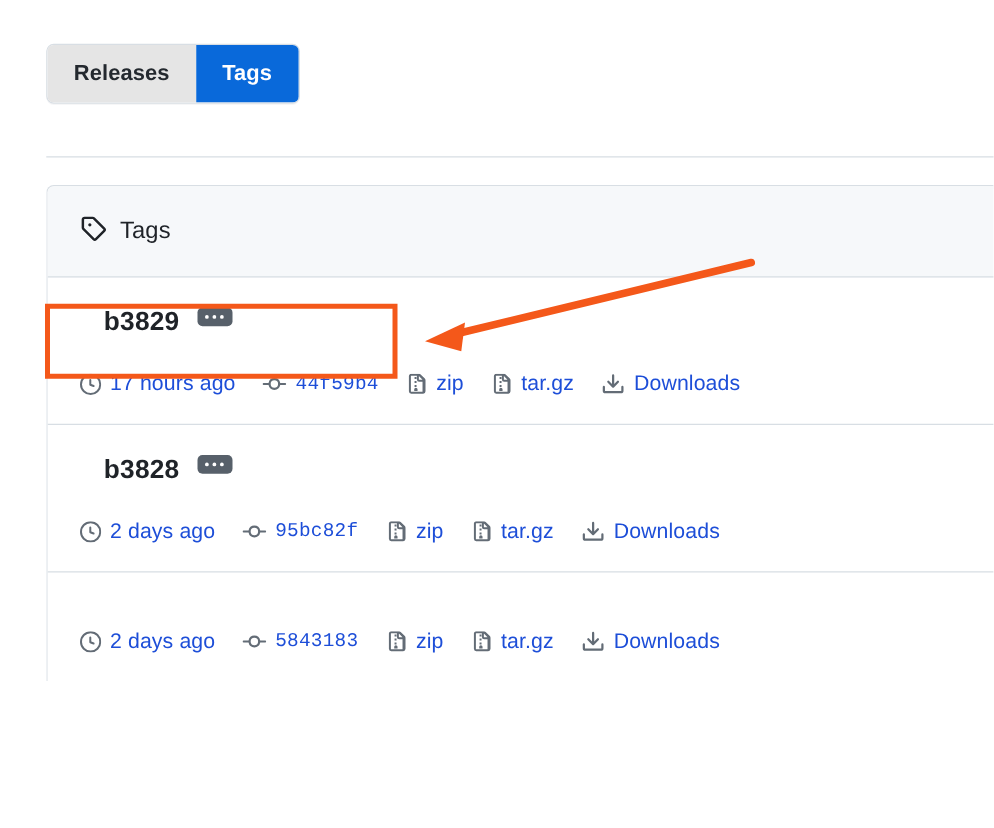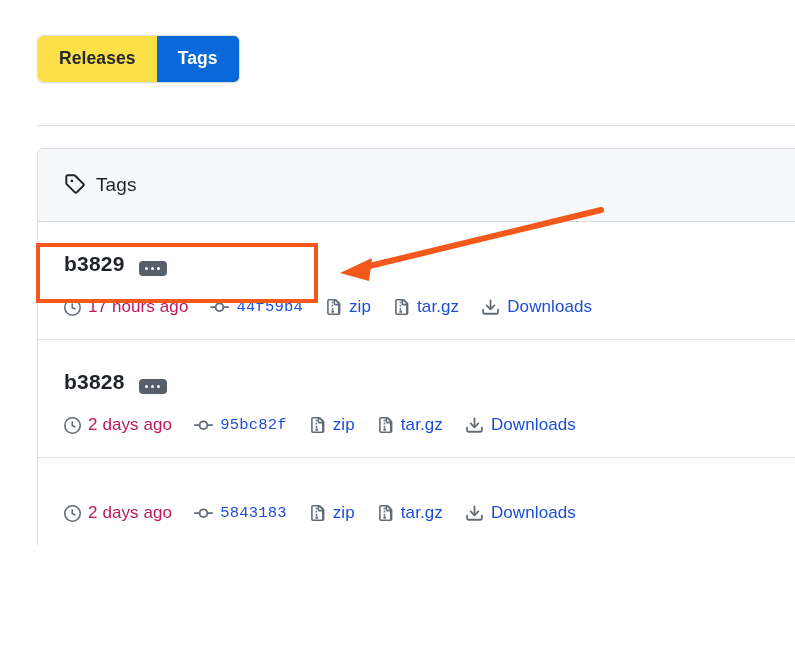--- a/index.html
+++ b/index.html
@@ -29,21 +29,21 @@
     overflow: hidden;
     background: #ffffff;
     box-shadow: 0 1px 0 rgba(31,35,40,0.04);
   }
   .seg-item {
     font-size: 17.5px;
     line-height: 1;
     padding: 14px 21px;
     font-weight: 600;
     color: #24292f;
-    background: #fde047;
+    background: #e5e5e5;
     cursor: pointer;
     white-space: nowrap;
     letter-spacing: 0.1px;
   }
   .seg-item.active {
     background: #0969da;
     color: #ffffff;
   }
 
   
@@ -90,22 +90,23 @@
   
   .tag-row {
     padding: 24px 26px 22px 26px;
     border-bottom: 1px solid #d8dee4;
     box-sizing: border-box;
   }
   .tag-row:last-child { border-bottom: none; }
 
   .tag-title-line {
     display: flex;
-    align-items: flex-end;
+    align-items: flex-start;
     height: 30px;
+    margin-left: 19px;
   }
   .tag-name {
     font-size: 21px;
     font-weight: 700;
     color: #1f2328;
     letter-spacing: 0.2px;
     cursor: pointer;
   }
   .verified-badge {
     margin-left: 14px;
@@ -143,21 +144,21 @@
   }
   .meta-item:last-child { margin-right: 11px; }
   .meta-item .ico {
     display: inline-flex;
     align-items: center;
     justify-content: center;
     margin-right: 7px;
     flex: none;
   }
   .meta-link { color: #1d4ed8; cursor: pointer; }
-  .meta-text { color: #be185d; }
+  .meta-text { color: #1d4ed8; }
   .mono {
     font-family: "Liberation Mono", monospace;
     font-size: 15.5px;
     letter-spacing: 0.2px;
   }
 
   
   .anno-overlay {
     position: absolute;
     left: 0; top: 0;

